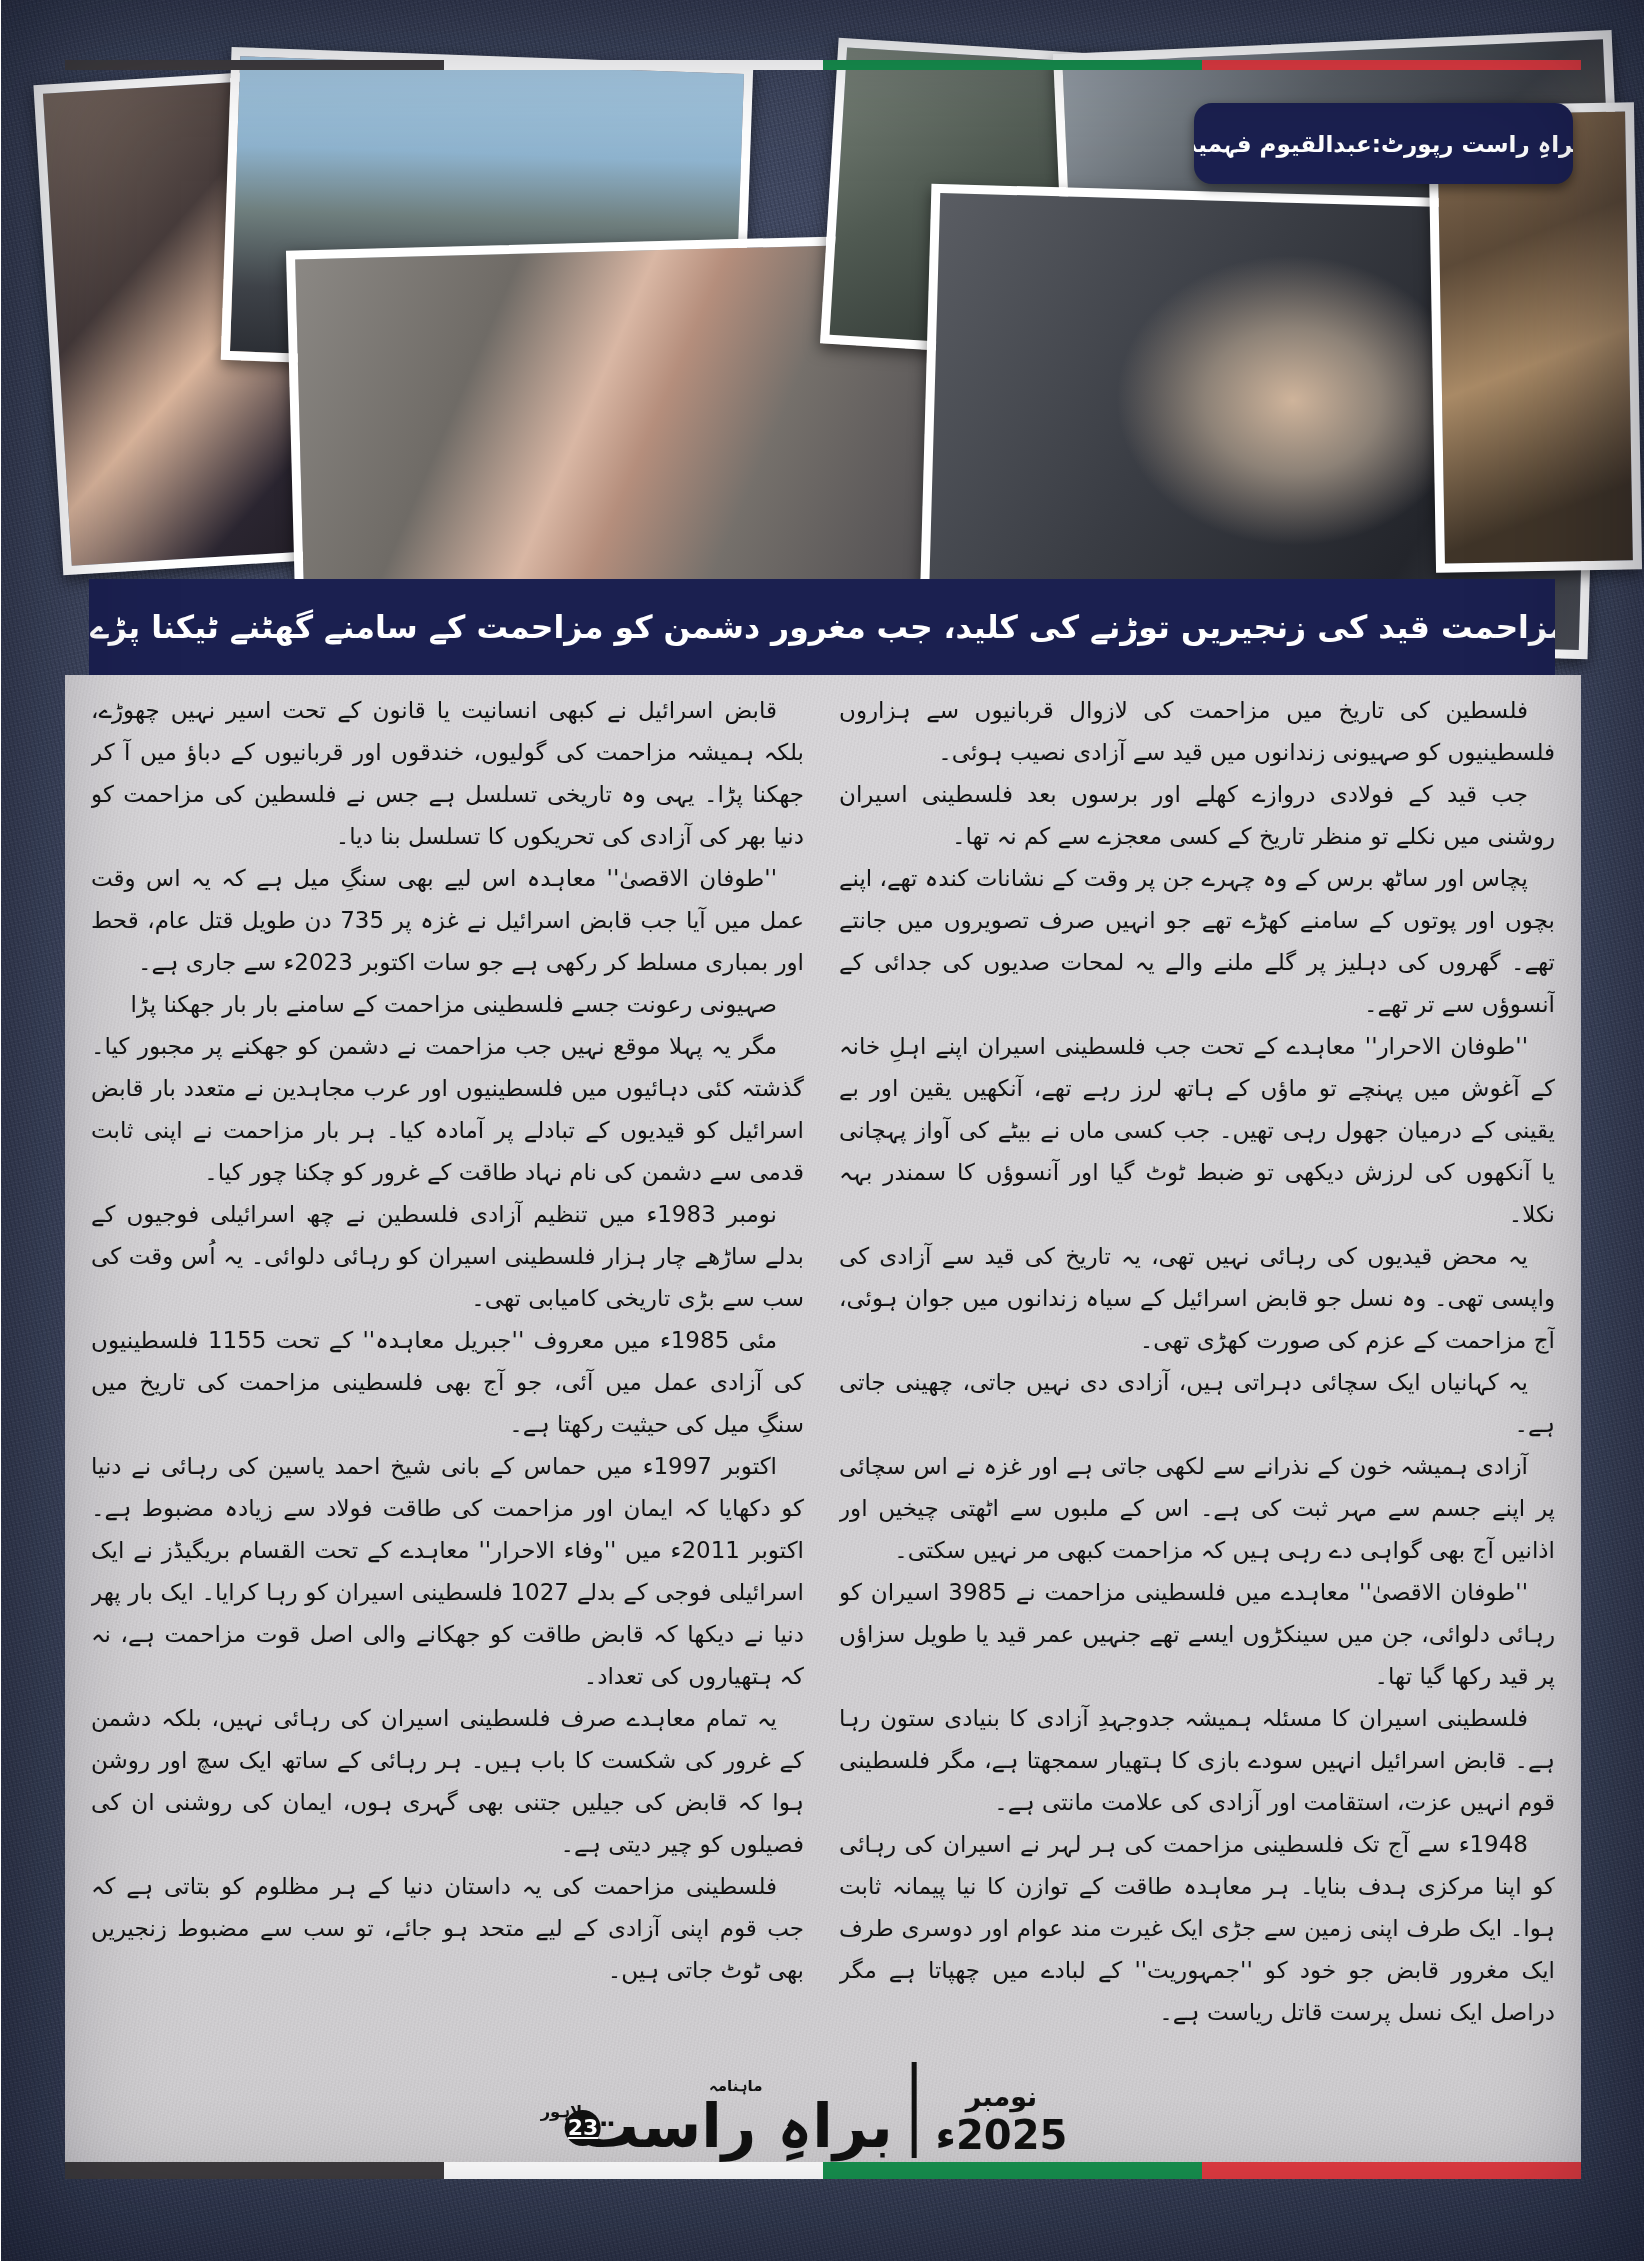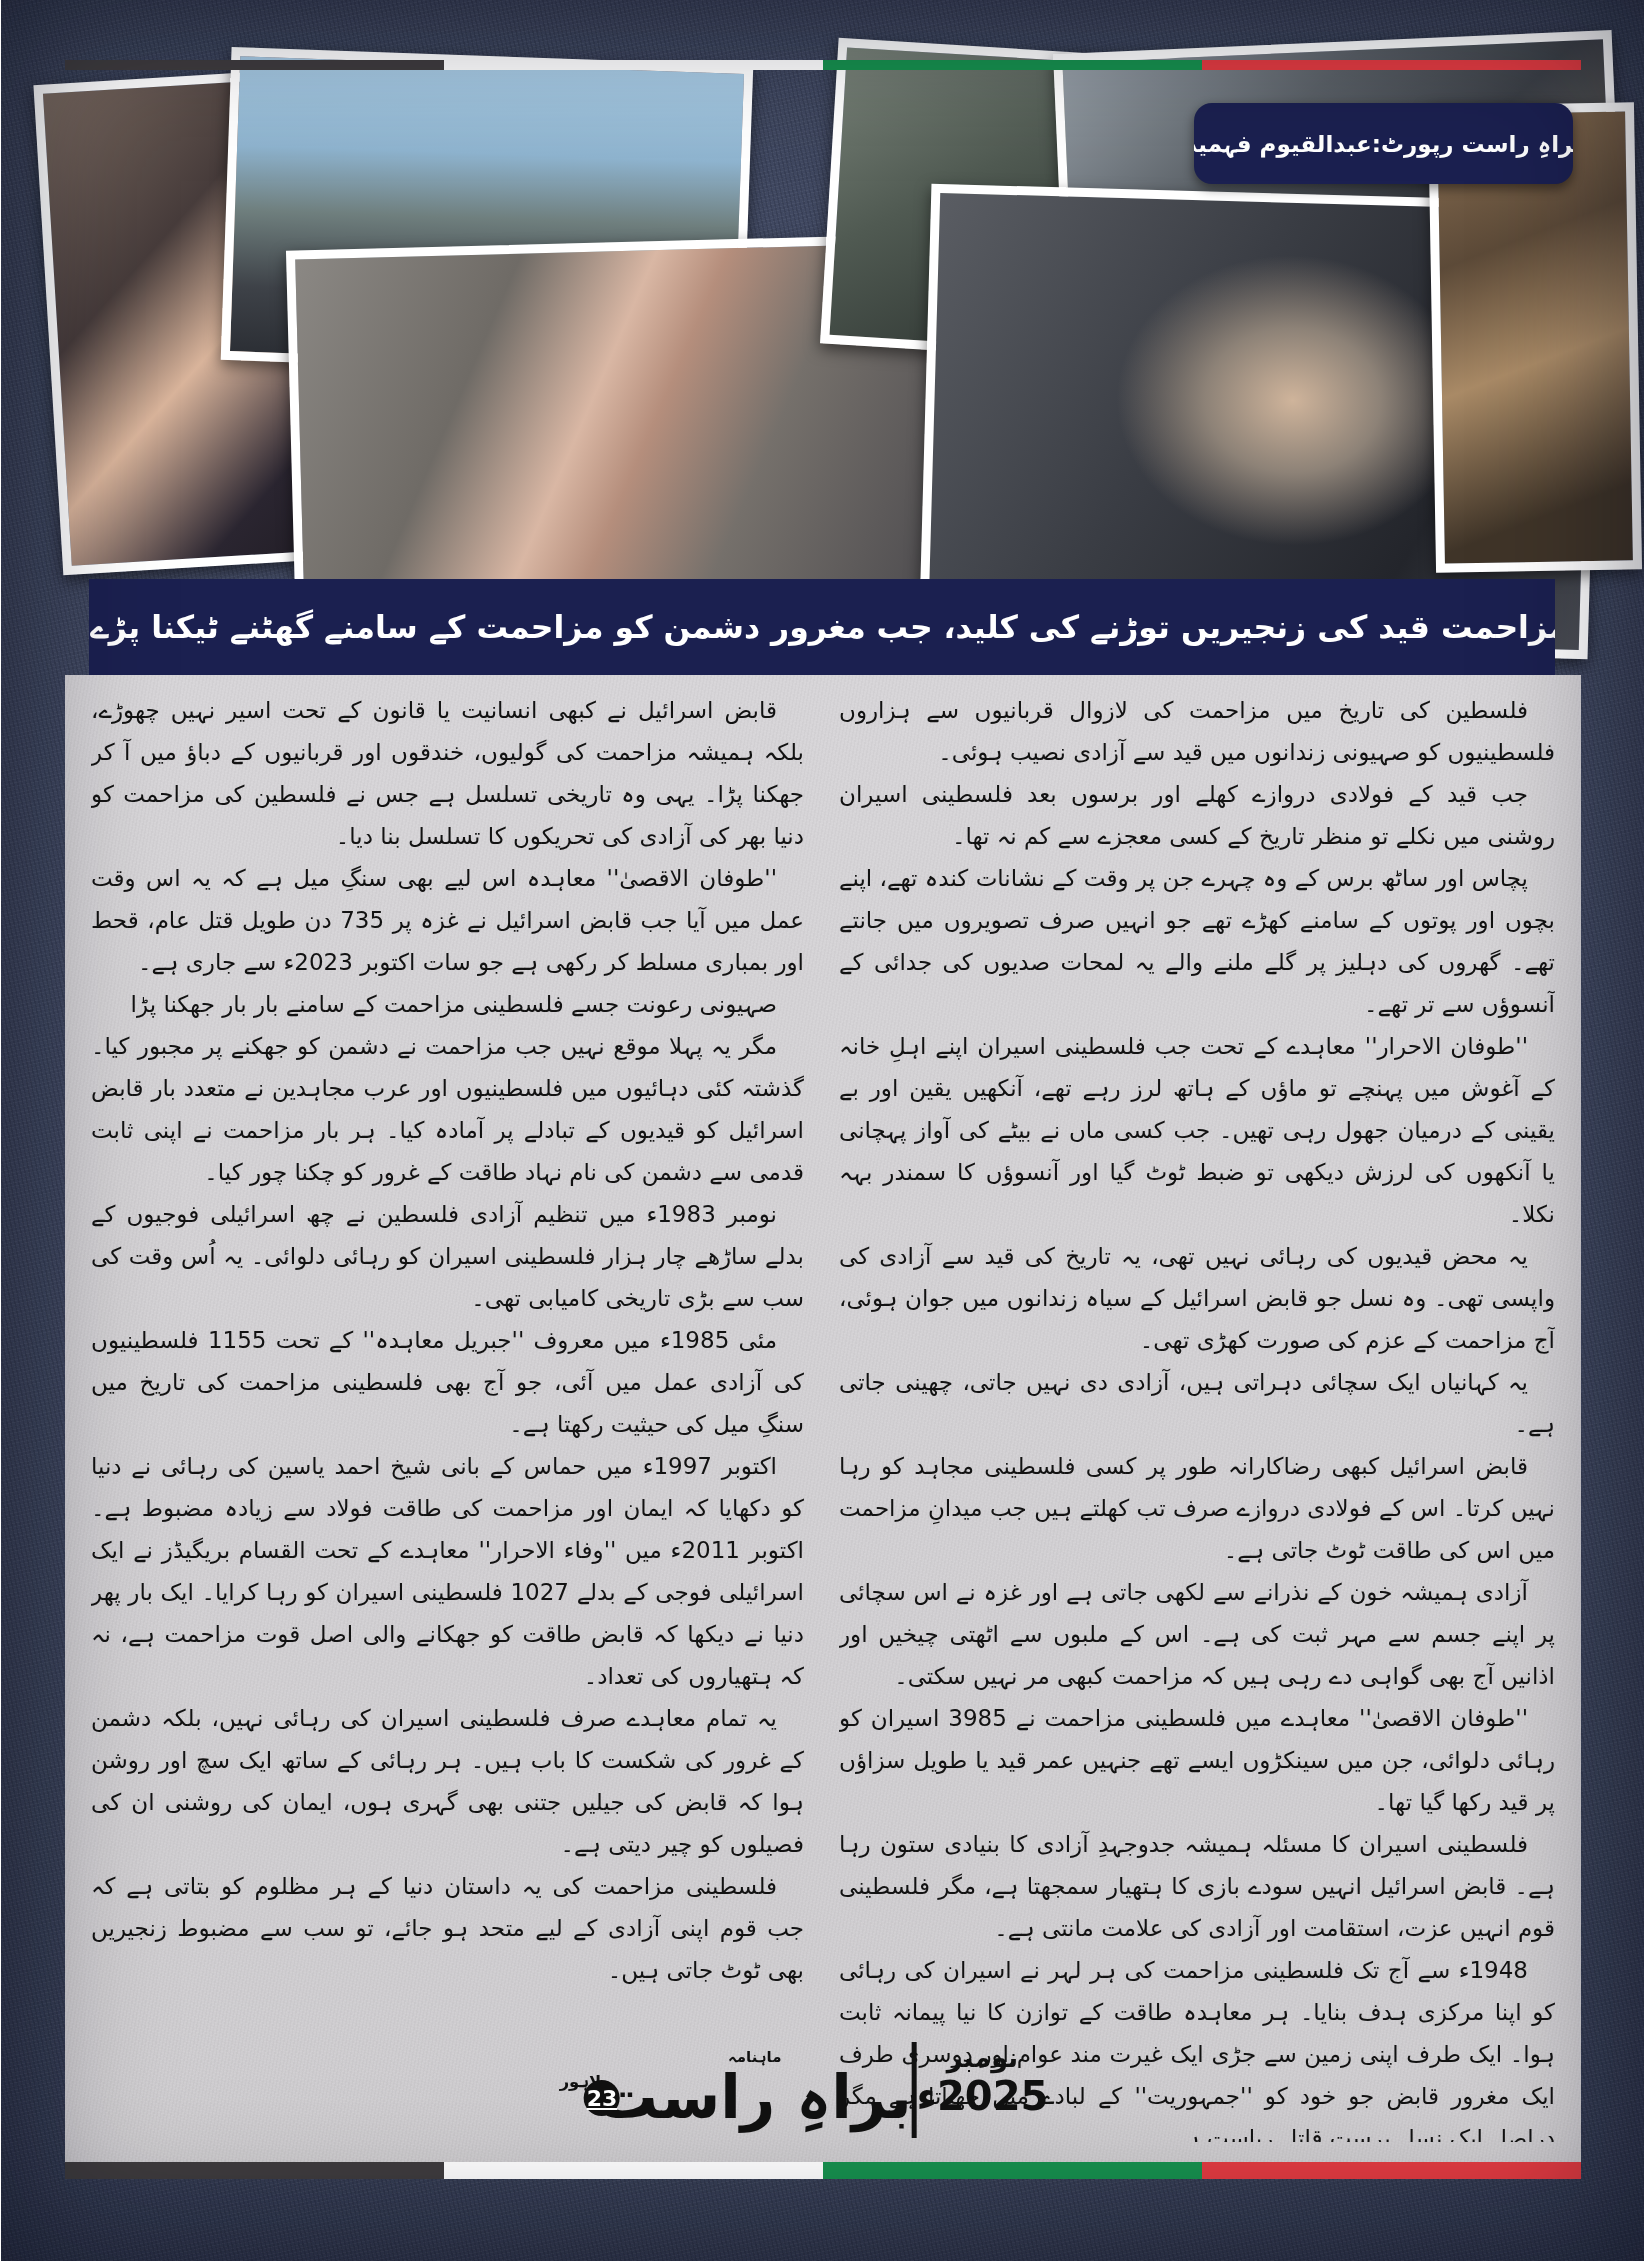--- a/index.html
+++ b/index.html
@@ -64,21 +64,21 @@
     position:absolute;top:13.7px;overflow:hidden;
     color:#121212;font-size:23px;line-height:42px;
     text-align:justify;direction:rtl;
   }
   .col p{margin:0;text-indent:27px;}
   .col-right{right:26px;width:716px;height:1453px;}
   .col-left{left:26px;width:713px;height:1360px;}
   
   .footer{
     position:absolute;left:50%;transform:translateX(-50%);top:1367px;height:116px;
-    display:flex;flex-direction:row-reverse;align-items:flex-start;color:#111111;
+    display:flex;flex-direction:row-reverse;align-items:flex-end;gap:19px;color:#111111;
   }
   .f-date{text-align:center;font-weight:bold;line-height:1.15;}
   .f-month{font-size:27px;}
   .f-year{font-size:40px;}
   .f-rule{width:4.8px;height:96px;background:#111111;}
   .f-logo{position:relative;text-align:center;padding-top:5.5px;}
   .f-monthly{display:block;font-size:15px;font-weight:bold;letter-spacing:1.4px;}
   .f-title{display:block;font-size:60px;font-weight:900;line-height:1.05;}
   .f-city{position:absolute;left:-38px;top:30px;font-size:16.4px;font-weight:bold;}
   .f-badge{
@@ -121,21 +121,20 @@
 
   <div class="paper">
 
     <div class="col col-right">
       <p>فلسطین کی تاریخ میں مزاحمت کی لازوال قربانیوں سے ہزاروں فلسطینیوں کو صہیونی زندانوں میں قید سے آزادی نصیب ہوئی۔</p>
       <p>جب قید کے فولادی دروازے کھلے اور برسوں بعد فلسطینی اسیران روشنی میں نکلے تو منظر تاریخ کے کسی معجزے سے کم نہ تھا۔</p>
       <p>پچاس اور ساٹھ برس کے وہ چہرے جن پر وقت کے نشانات کندہ تھے، اپنے بچوں اور پوتوں کے سامنے کھڑے تھے جو انہیں صرف تصویروں میں جانتے تھے۔ گھروں کی دہلیز پر گلے ملنے والے یہ لمحات صدیوں کی جدائی کے آنسوؤں سے تر تھے۔</p>
       <p>''طوفان الاحرار'' معاہدے کے تحت جب فلسطینی اسیران اپنے اہلِ خانہ کے آغوش میں پہنچے تو ماؤں کے ہاتھ لرز رہے تھے، آنکھیں یقین اور بے یقینی کے درمیان جھول رہی تھیں۔ جب کسی ماں نے بیٹے کی آواز پہچانی یا آنکھوں کی لرزش دیکھی تو ضبط ٹوٹ گیا اور آنسوؤں کا سمندر بہہ نکلا۔</p>
       <p>یہ محض قیدیوں کی رہائی نہیں تھی، یہ تاریخ کی قید سے آزادی کی واپسی تھی۔ وہ نسل جو قابض اسرائیل کے سیاہ زندانوں میں جوان ہوئی، آج مزاحمت کے عزم کی صورت کھڑی تھی۔</p>
       <p>یہ کہانیاں ایک سچائی دہراتی ہیں، آزادی دی نہیں جاتی، چھینی جاتی ہے۔</p>
-      <p>قابض اسرائیل کبھی رضاکارانہ طور پر کسی فلسطینی مجاہد کو رہا نہیں کرتا۔ اس کے فولادی دروازے صرف تب کھلتے ہیں جب میدانِ مزاحمت میں اس کی طاقت ٹوٹ جاتی ہے۔</p>
       <p>آزادی ہمیشہ خون کے نذرانے سے لکھی جاتی ہے اور غزہ نے اس سچائی پر اپنے جسم سے مہر ثبت کی ہے۔ اس کے ملبوں سے اٹھتی چیخیں اور اذانیں آج بھی گواہی دے رہی ہیں کہ مزاحمت کبھی مر نہیں سکتی۔</p>
       <p>''طوفان الاقصیٰ'' معاہدے میں فلسطینی مزاحمت نے 3985 اسیران کو رہائی دلوائی، جن میں سینکڑوں ایسے تھے جنہیں عمر قید یا طویل سزاؤں پر قید رکھا گیا تھا۔</p>
       <p>فلسطینی اسیران کا مسئلہ ہمیشہ جدوجہدِ آزادی کا بنیادی ستون رہا ہے۔ قابض اسرائیل انہیں سودے بازی کا ہتھیار سمجھتا ہے، مگر فلسطینی قوم انہیں عزت، استقامت اور آزادی کی علامت مانتی ہے۔</p>
       <p>1948ء سے آج تک فلسطینی مزاحمت کی ہر لہر نے اسیران کی رہائی کو اپنا مرکزی ہدف بنایا۔ ہر معاہدہ طاقت کے توازن کا نیا پیمانہ ثابت ہوا۔ ایک طرف اپنی زمین سے جڑی ایک غیرت مند عوام اور دوسری طرف ایک مغرور قابض جو خود کو ''جمہوریت'' کے لبادے میں چھپاتا ہے مگر دراصل ایک نسل پرست قاتل ریاست ہے۔</p>
     </div>
 
     <div class="col col-left">
       <p>قابض اسرائیل نے کبھی انسانیت یا قانون کے تحت اسیر نہیں چھوڑے، بلکہ ہمیشہ مزاحمت کی گولیوں، خندقوں اور قربانیوں کے دباؤ میں آ کر جھکنا پڑا۔ یہی وہ تاریخی تسلسل ہے جس نے فلسطین کی مزاحمت کو دنیا بھر کی آزادی کی تحریکوں کا تسلسل بنا دیا۔</p>
       <p>''طوفان الاقصیٰ'' معاہدہ اس لیے بھی سنگِ میل ہے کہ یہ اس وقت عمل میں آیا جب قابض اسرائیل نے غزہ پر 735 دن طویل قتل عام، قحط اور بمباری مسلط کر رکھی ہے جو سات اکتوبر 2023ء سے جاری ہے۔</p>
       <p>صہیونی رعونت جسے فلسطینی مزاحمت کے سامنے بار بار جھکنا پڑا</p>

